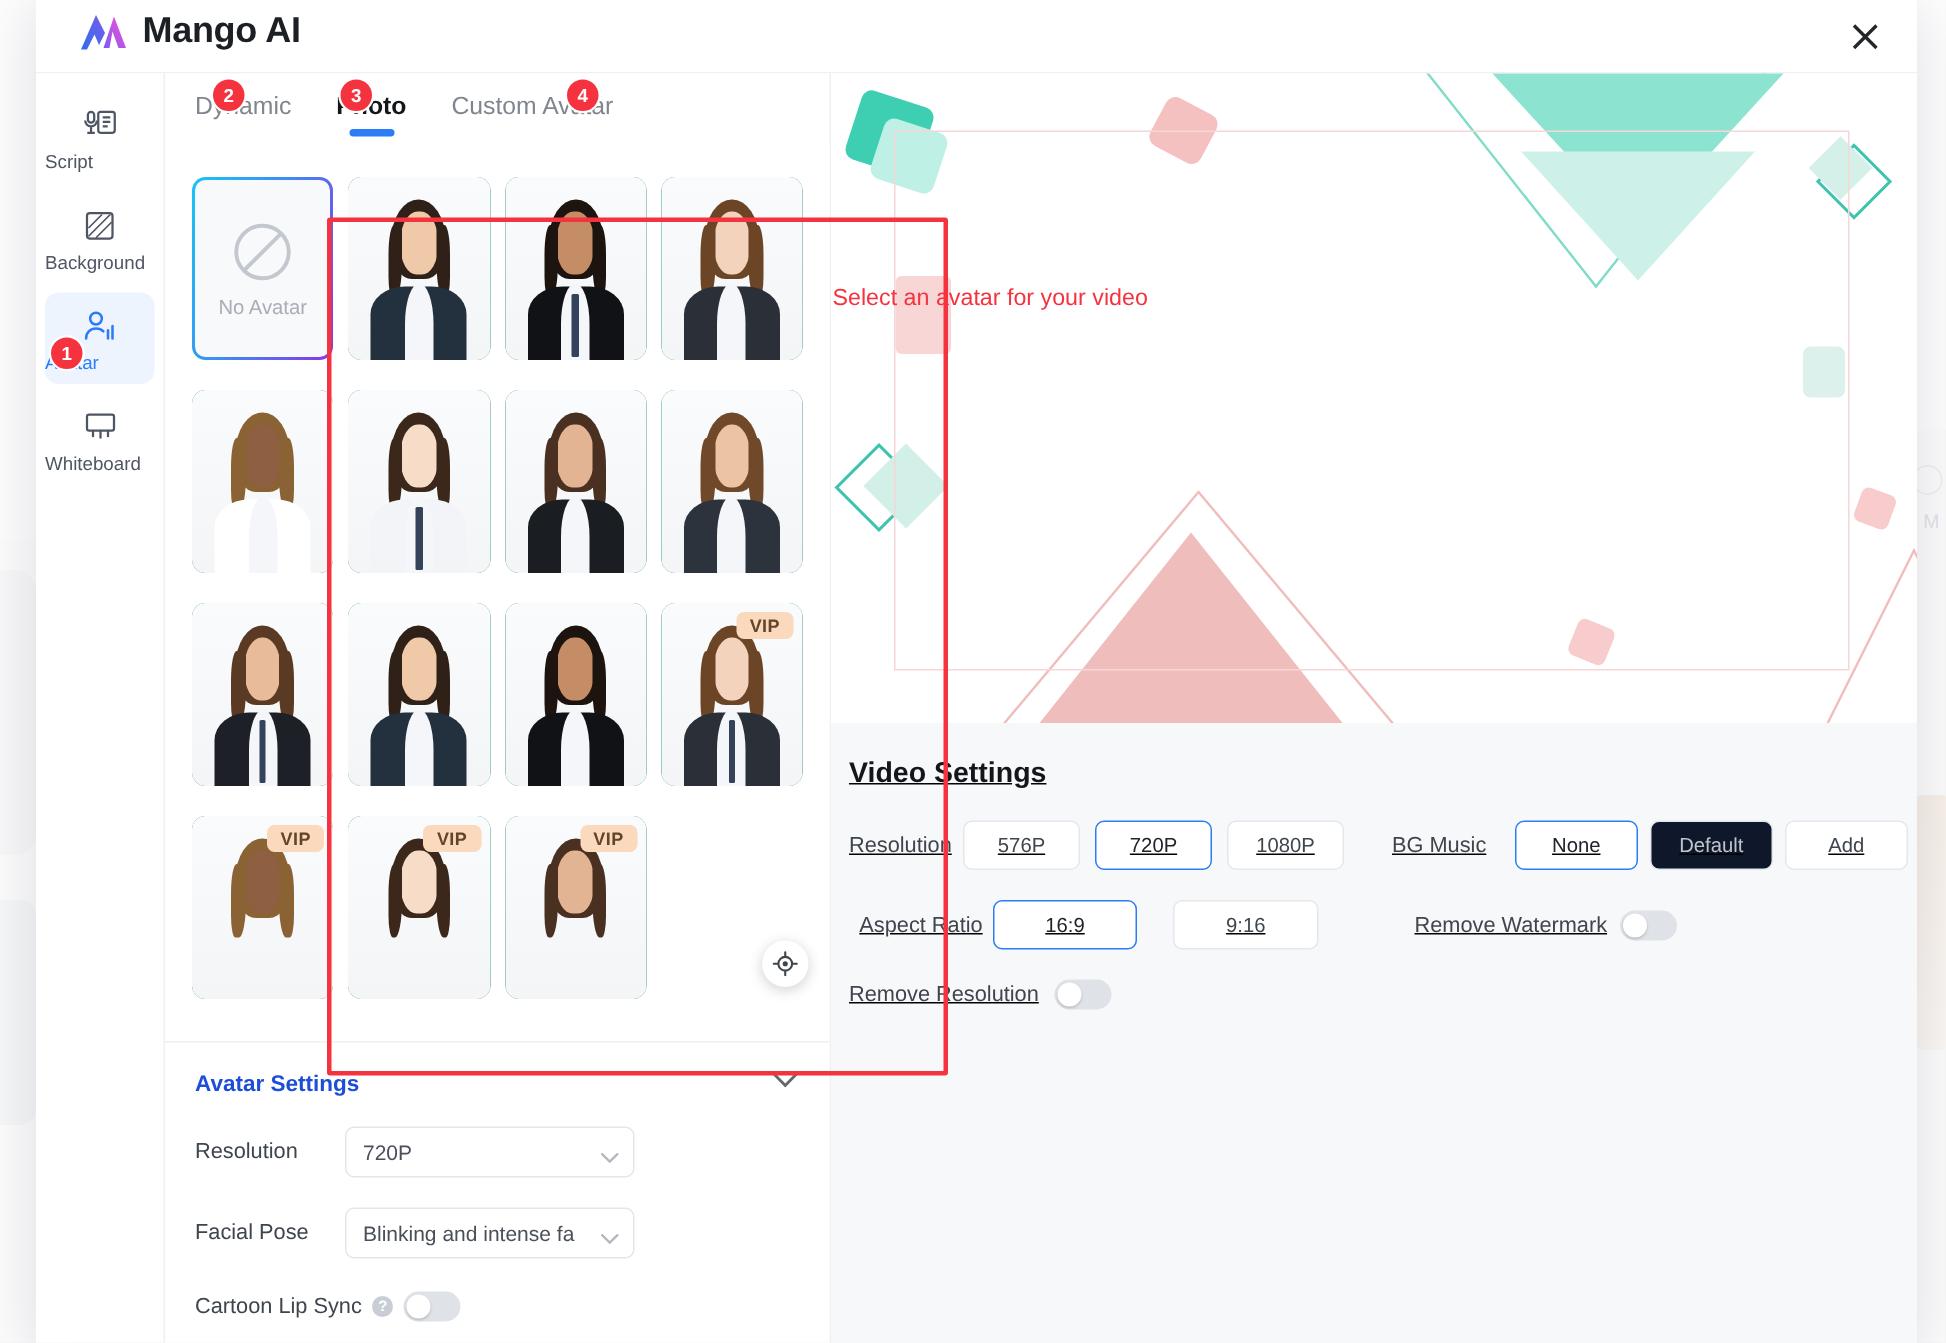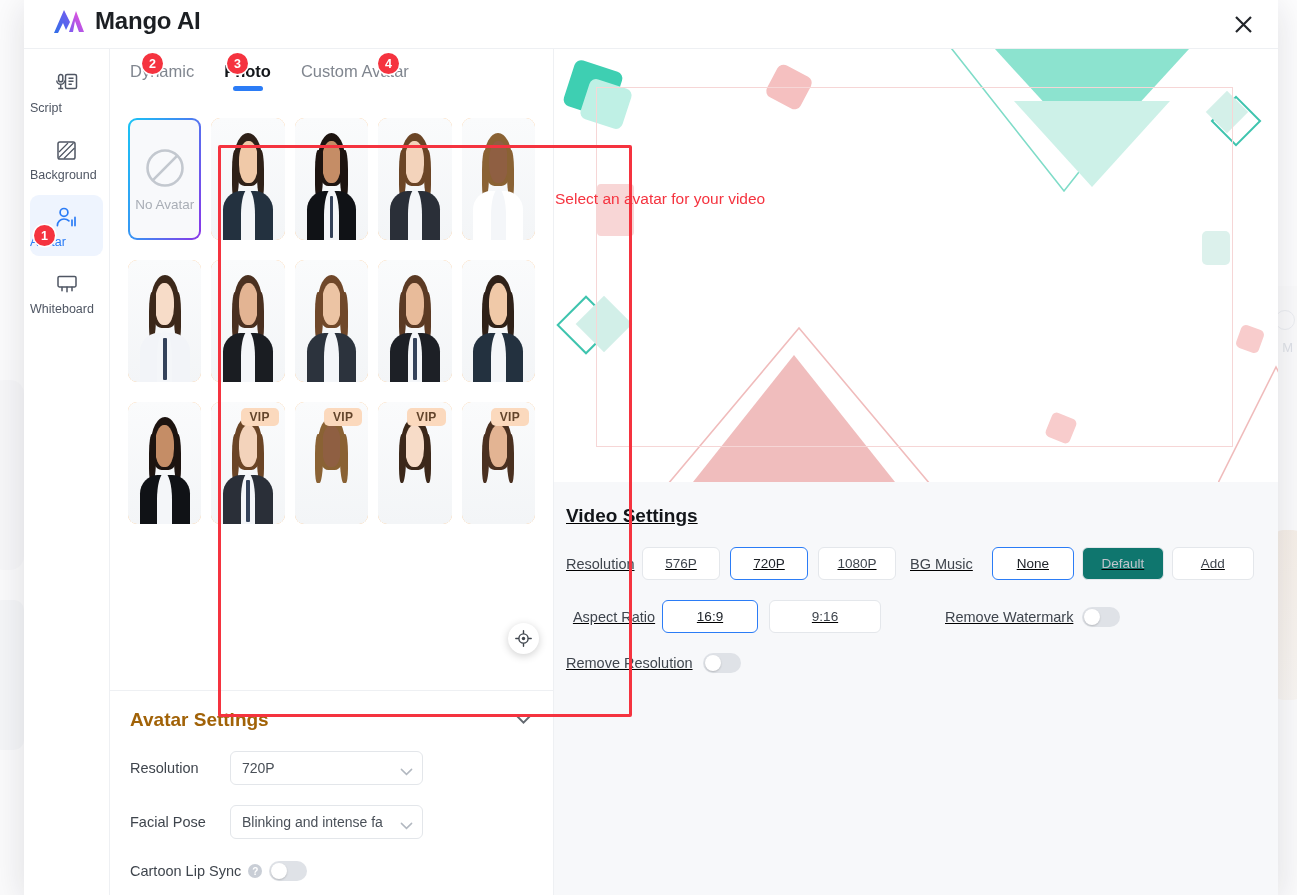--- a/index.html
+++ b/index.html
@@ -78,26 +78,26 @@
   }
   #badge-dynamic { left: 32px; top: 4px; }
   #badge-photo   { left: 117px; top: 4px; }
   #badge-custom  { left: 268px; top: 4px; }
 
   #grid-scroll {
     position: relative; flex: 1 1 auto; overflow: hidden;
     padding: 22px 18px 0 18px; background: #fff;
   }
   #grid {
-    display: grid; grid-template-columns: repeat(5, 1fr);
+    display: grid; grid-template-columns: repeat(4, 1fr);
     gap: 20px 10px;
   }
   .av-card {
     position: relative; height: 122px; border-radius: 9px;
-    background: #fdba74; overflow: hidden; cursor: pointer;
+    background: #0f766e; overflow: hidden; cursor: pointer;
   }
   .av-card.selected {
     background: #f8f9fb;
     border: 2px solid transparent;
     background-image: linear-gradient(#f8f9fb,#f8f9fb),
                       linear-gradient(110deg,#19c5f5 0%,#3d8df3 45%,#8b35e8 100%);
     background-origin: border-box; background-clip: padding-box, border-box;
   }
   #no-avatar-inner { height: 100%; display: flex; flex-direction: column;
                      align-items: center; justify-content: center; gap: 7px; }
@@ -125,21 +125,21 @@
     position: absolute; left: 108px; top: 96px; width: 414px; height: 572px;
     border: 3px solid #f5333f; border-radius: 2px; pointer-events: none; z-index: 8;
   }
 
   
   #avatar-settings {
     flex: 0 0 auto; border-top: 1px solid #eef0f3; background: #fff;
     padding: 18px 20px 14px;
   }
   #as-head { display: flex; align-items: center; justify-content: space-between; }
-  #as-title { font-size: 19px; font-weight: 700; color: #a16207; }
+  #as-title { font-size: 15px; font-weight: 700; color: #1d4ed8; }
   #as-chev { cursor: pointer; color: #62686f; }
   .as-row { display: flex; align-items: center; margin-top: 20px; }
   .as-label { font-size: 14.5px; color: #3f454d; width: 100px; flex: 0 0 100px; }
   .select {
     position: relative; width: 193px; height: 34px; border: 1px solid #e3e6ea;
     border-radius: 6px; background: #fff; display: flex; align-items: center;
     padding: 0 26px 0 11px; font-size: 14px; color: #4a5058; cursor: pointer;
     overflow: hidden; white-space: nowrap;
   }
   .select .chev { position: absolute; right: 9px; top: 11px; color: #b2b8c0; }
@@ -176,21 +176,21 @@
   #video-settings { flex: 1 1 auto; background: #f7f8fa; padding: 23px 0 0 12px; position: relative; }
   #vs-title { font-size: 19px; font-weight: 700; color: #13161a; margin-left: 0; }
   .vs-row { display: flex; align-items: center; margin-top: 20px; }
   .vs-label { font-size: 14.5px; color: #3f454d; }
   .pill {
     height: 33px; min-width: 76px; padding: 0 14px; border: 1px solid #e4e7eb;
     border-radius: 6px; background: #fff; font-size: 13.5px; color: #3f454d;
     display: flex; align-items: center; justify-content: center; cursor: pointer;
   }
   .pill.sel { border-color: #2b7cf6; color: #20242a; }
-  .pill.disabled { color: #bfc4cb; background: #0f766e; cursor: default; }
+  .pill.disabled { color: #bfc4cb; background: #0f172a; cursor: default; }
   #create-wrap { position: absolute; left: 0; right: 0; bottom: 28px; display: flex; justify-content: center; }
   #create-btn {
     width: 220px; height: 54px; border-radius: 27px; border: none; cursor: pointer;
     background: linear-gradient(95deg,#17b8f2 0%,#3a6ff0 42%,#a723d8 100%);
     color: #fff; font-size: 18px; font-weight: 700;
     font-family: "Liberation Sans", sans-serif;
     box-shadow: 0 5px 16px rgba(90,60,220,.26);
   }
 </style>
 </head>
@@ -553,30 +553,30 @@
       </div>
 
       <div id="video-settings">
         <div id="vs-title">Video Settings</div>
 
         <div class="vs-row">
           <span class="vs-label" style="width:76px;flex:0 0 76px;">Resolution</span>
           <div class="pill" style="width:78px;">576P</div>
           <div class="pill sel" style="width:78px;margin-left:10px;">720P</div>
           <div class="pill" style="width:78px;margin-left:10px;">1080P</div>
-          <span class="vs-label" style="margin-left:14px;">BG Music</span>
+          <span class="vs-label" style="margin-left:32px;">BG Music</span>
           <div class="pill sel" style="width:82px;margin-left:19px;">None</div>
           <div class="pill disabled" style="width:82px;margin-left:8px;">Default</div>
           <div class="pill" style="width:82px;margin-left:8px;">Add</div>
         </div>
 
         <div class="vs-row">
           <span class="vs-label" style="width:96px;flex:0 0 96px;text-align:center;">Aspect Ratio</span>
           <div class="pill sel" style="width:96px;">16:9</div>
-          <div class="pill" style="width:112px;margin-left:11px;">9:16</div>
+          <div class="pill" style="width:97px;margin-left:24px;">9:16</div>
           <span class="vs-label" style="margin-left:64px;">Remove Watermark</span>
           <span class="toggle" style="margin-left:9px;"></span>
         </div>
 
         <div class="vs-row">
           <span class="vs-label">Remove Resolution</span>
           <span class="toggle" style="margin-left:10px;"></span>
         </div>
 
       </div>

